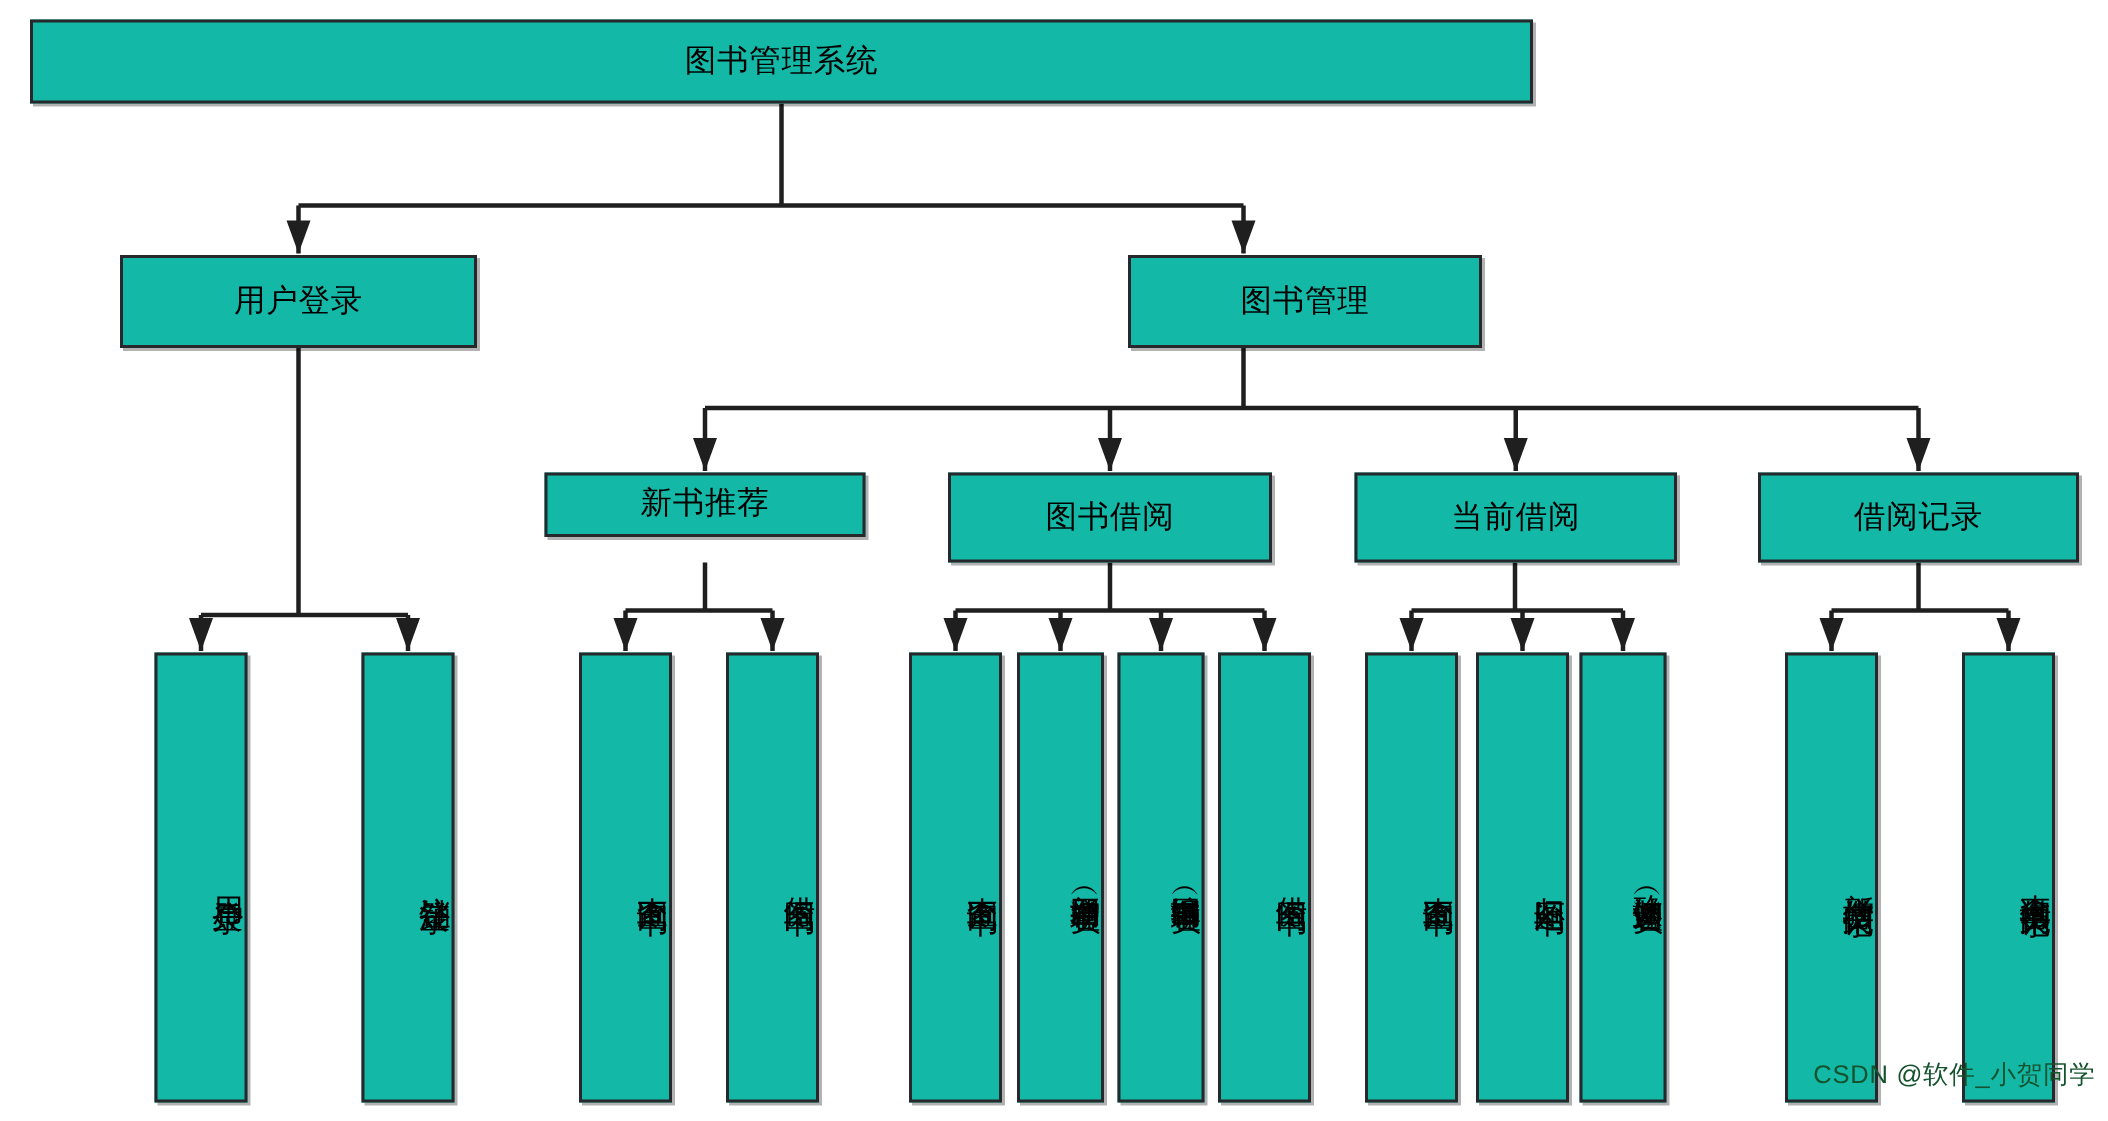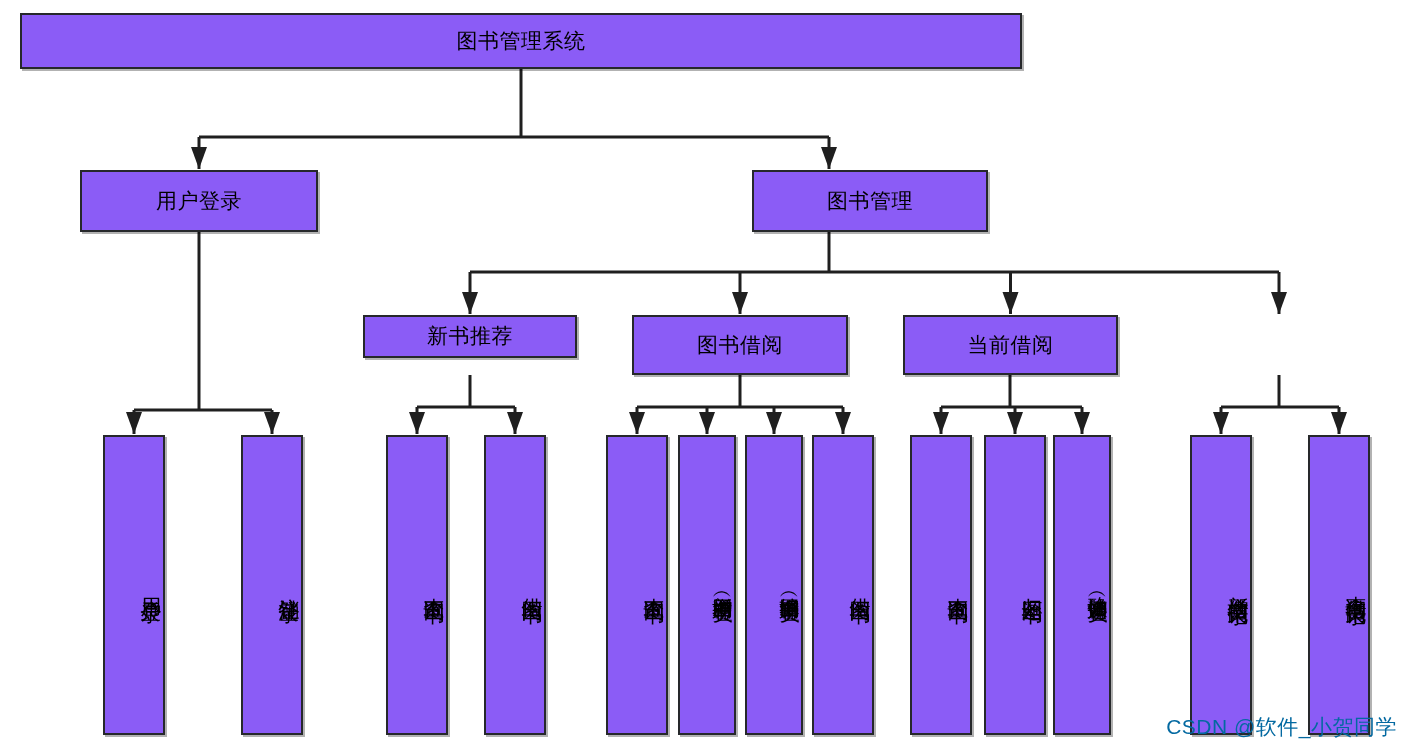--- a/index.html
+++ b/index.html
@@ -22,21 +22,21 @@
   svg#flow-svg {
     position: absolute;
     left: 0;
     top: 0;
     width: 1405px;
     height: 747px;
   }
   .node-box {
     position: absolute;
     box-sizing: border-box;
-    background: #8b5cf6;
+    background: #14b8a6;
     border: 2px solid #26282b;
     box-shadow: 2px 2px 0 0 rgba(0,0,0,0.30);
     display: flex;
     align-items: center;
     justify-content: center;
     color: #000000;
     text-align: center;
   }
   .node-h {
     font-size: 21px;
@@ -54,23 +54,23 @@
     align-items: flex-start;
     justify-content: center;
   }
   .node-v.tall {
     font-size: 20px;
     letter-spacing: 1px;
   }
   .watermark {
     position: absolute;
     right: 8px;
-    bottom: 6px;
-    font-size: 21px;
-    color: #0369a1;
+    bottom: 19px;
+    font-size: 17px;
+    color: #14532d;
     letter-spacing: 0.5px;
     white-space: nowrap;
     pointer-events: none;
   }
 </style>
 </head>
 <body>
 
 <div id="diagram-root">
 
@@ -146,20 +146,23 @@
 
   <div class="node-box node-h" style="left:363px;top:315px;width:214px;height:43px;">
     <span>新书推荐</span>
   </div>
   <div class="node-box node-h" style="left:632px;top:315px;width:216px;height:60px;">
     <span>图书借阅</span>
   </div>
   <div class="node-box node-h" style="left:903px;top:315px;width:215px;height:60px;">
     <span>当前借阅</span>
   </div>
+  <div class="node-box node-h" style="left:1172px;top:315px;width:214px;height:60px;">
+    <span>借阅记录</span>
+  </div>
 
   <div class="node-box node-v" style="left:103px;top:435px;width:62px;height:300px;">
     <span>用户登录</span>
   </div>
   <div class="node-box node-v" style="left:241px;top:435px;width:62px;height:300px;">
     <span>注销登录</span>
   </div>
 
   <div class="node-box node-v" style="left:386px;top:435px;width:62px;height:300px;">
     <span>查询图书</span>

